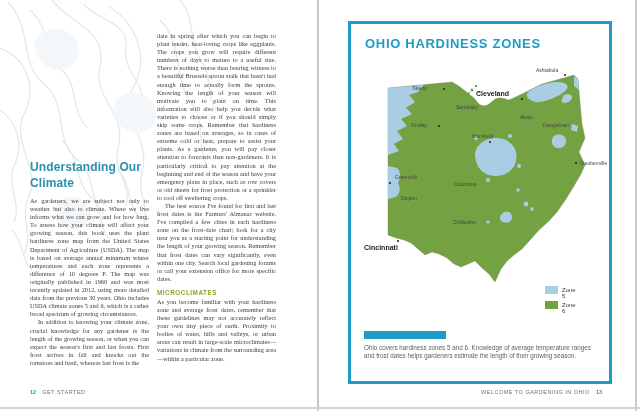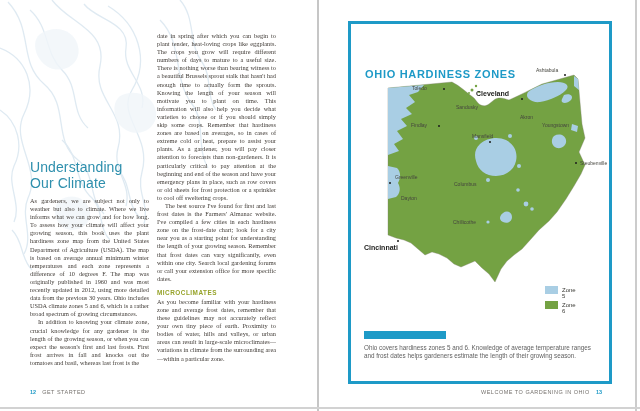--- a/index.html
+++ b/index.html
@@ -11,21 +11,21 @@
   .gutter { position:absolute; left:317px; top:0; width:2px; height:411px; background:#c6c6c6; }
   .edge-right { position:absolute; left:635px; top:0; width:2px; height:411px; background:#cccccc; }
   .edge-bottom { position:absolute; left:0; top:407px; width:640px; height:2px; background:#d2d2d2; }
 
   
   .deco { position:absolute; left:0; top:0; }
   .col { position:absolute; width:119px; }
   .col1 { left:30px; top:160px; }
   .col2 { left:157px; top:32px; }
   h1.heading {
-    margin:0 0 6px 0; font-size:14px; line-height:15.5px; font-weight:normal;
+    margin:0 0 6px 0; font-size:12px; line-height:15.5px; font-weight:bold;
     color:var(--heading-teal); letter-spacing:0.1px;
   }
   .body-p {
     margin:0; font-family:"Liberation Serif", serif; font-size:6.3px;
     line-height:8.1px; color:var(--body-text); text-align:justify;
   }
   .body-p.indent { text-indent:8px; }
   .subhead {
     margin:6px 0 2px 0; font-size:6.4px; font-weight:bold; letter-spacing:0.5px;
     color:var(--olive-green);
@@ -34,22 +34,22 @@
   .footer .pagenum { font-weight:bold; color:var(--accent-cyan); margin:0 4px; letter-spacing:0; }
   .footer-left { left:30px; }
   .footer-right { right:38px; text-align:right; }
 
   
   .panel {
     position:absolute; left:348px; top:21px; width:264px; height:363px;
     border:3px solid var(--accent-cyan); box-sizing:border-box; background:#fff;
   }
   .panel-title {
-    position:absolute; left:365px; top:36px; font-size:11px; font-weight:bold;
-    letter-spacing:0.7px; color:var(--accent-cyan);margin-top:32px;
+    position:absolute; left:365px; top:36px; font-size:13px; font-weight:bold;
+    letter-spacing:0.7px; color:var(--accent-cyan);
   }
   .map-area { position:absolute; left:368px; top:62px; width:252px; height:230px; }
   .map-area svg { position:absolute; left:0; top:0; overflow:visible; }
   .state { fill:var(--map-green); stroke:#7d7d6e; stroke-width:0.6; stroke-opacity:0.6; }
   .z5 { fill:var(--zone5-blue); }
   .isle { fill:var(--map-green); }
 
   .city { position:absolute; font-size:5px; color:#45453e; white-space:nowrap; }
   .city-bold { position:absolute; font-size:7px; font-weight:bold; color:#1d1d1b; white-space:nowrap; }
   .dot { position:absolute; width:2.4px; height:2.4px; border-radius:50%; background:#1d1d1b; }

